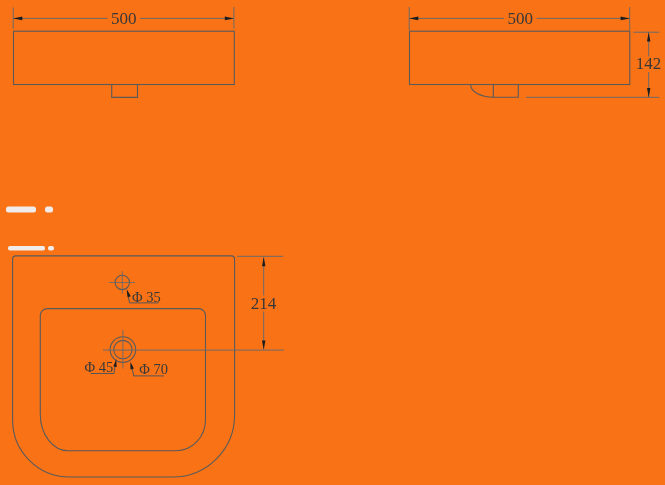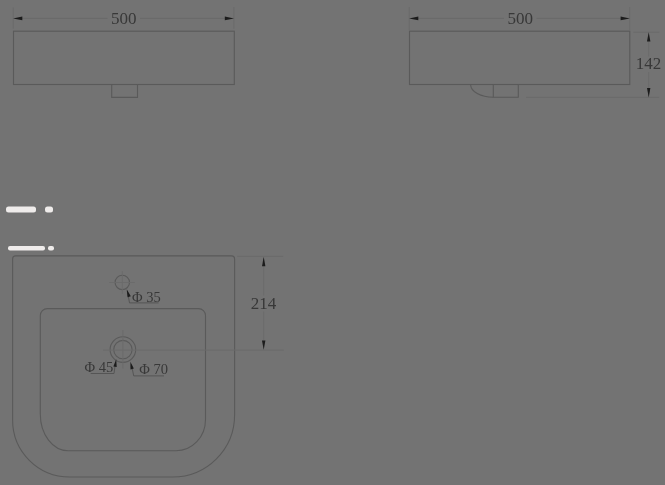--- a/index.html
+++ b/index.html
@@ -1,16 +1,16 @@
 <!DOCTYPE html>
 <html><head>
 <meta charset="utf-8">
 <style>
   html,body{margin:0;padding:0;background:#ffffff;}
-  .page{width:665px;height:485px;position:relative;background:#737373;overflow:hidden;}
+  .page{width:665px;height:485px;position:relative;background:#f97316;overflow:hidden;}
   svg{display:block;}
   text{font-family:"Liberation Serif",serif;fill:#383838;}
 </style>
 </head>
 <body>
 <div class="page">
 <svg width="665" height="485" viewBox="0 0 665 485" xmlns="http://www.w3.org/2000/svg">
   <g fill="none" stroke="#5a5a5a" stroke-width="1.1">
 
     <rect x="13.5" y="31.2" width="220.8" height="53.3"></rect>

